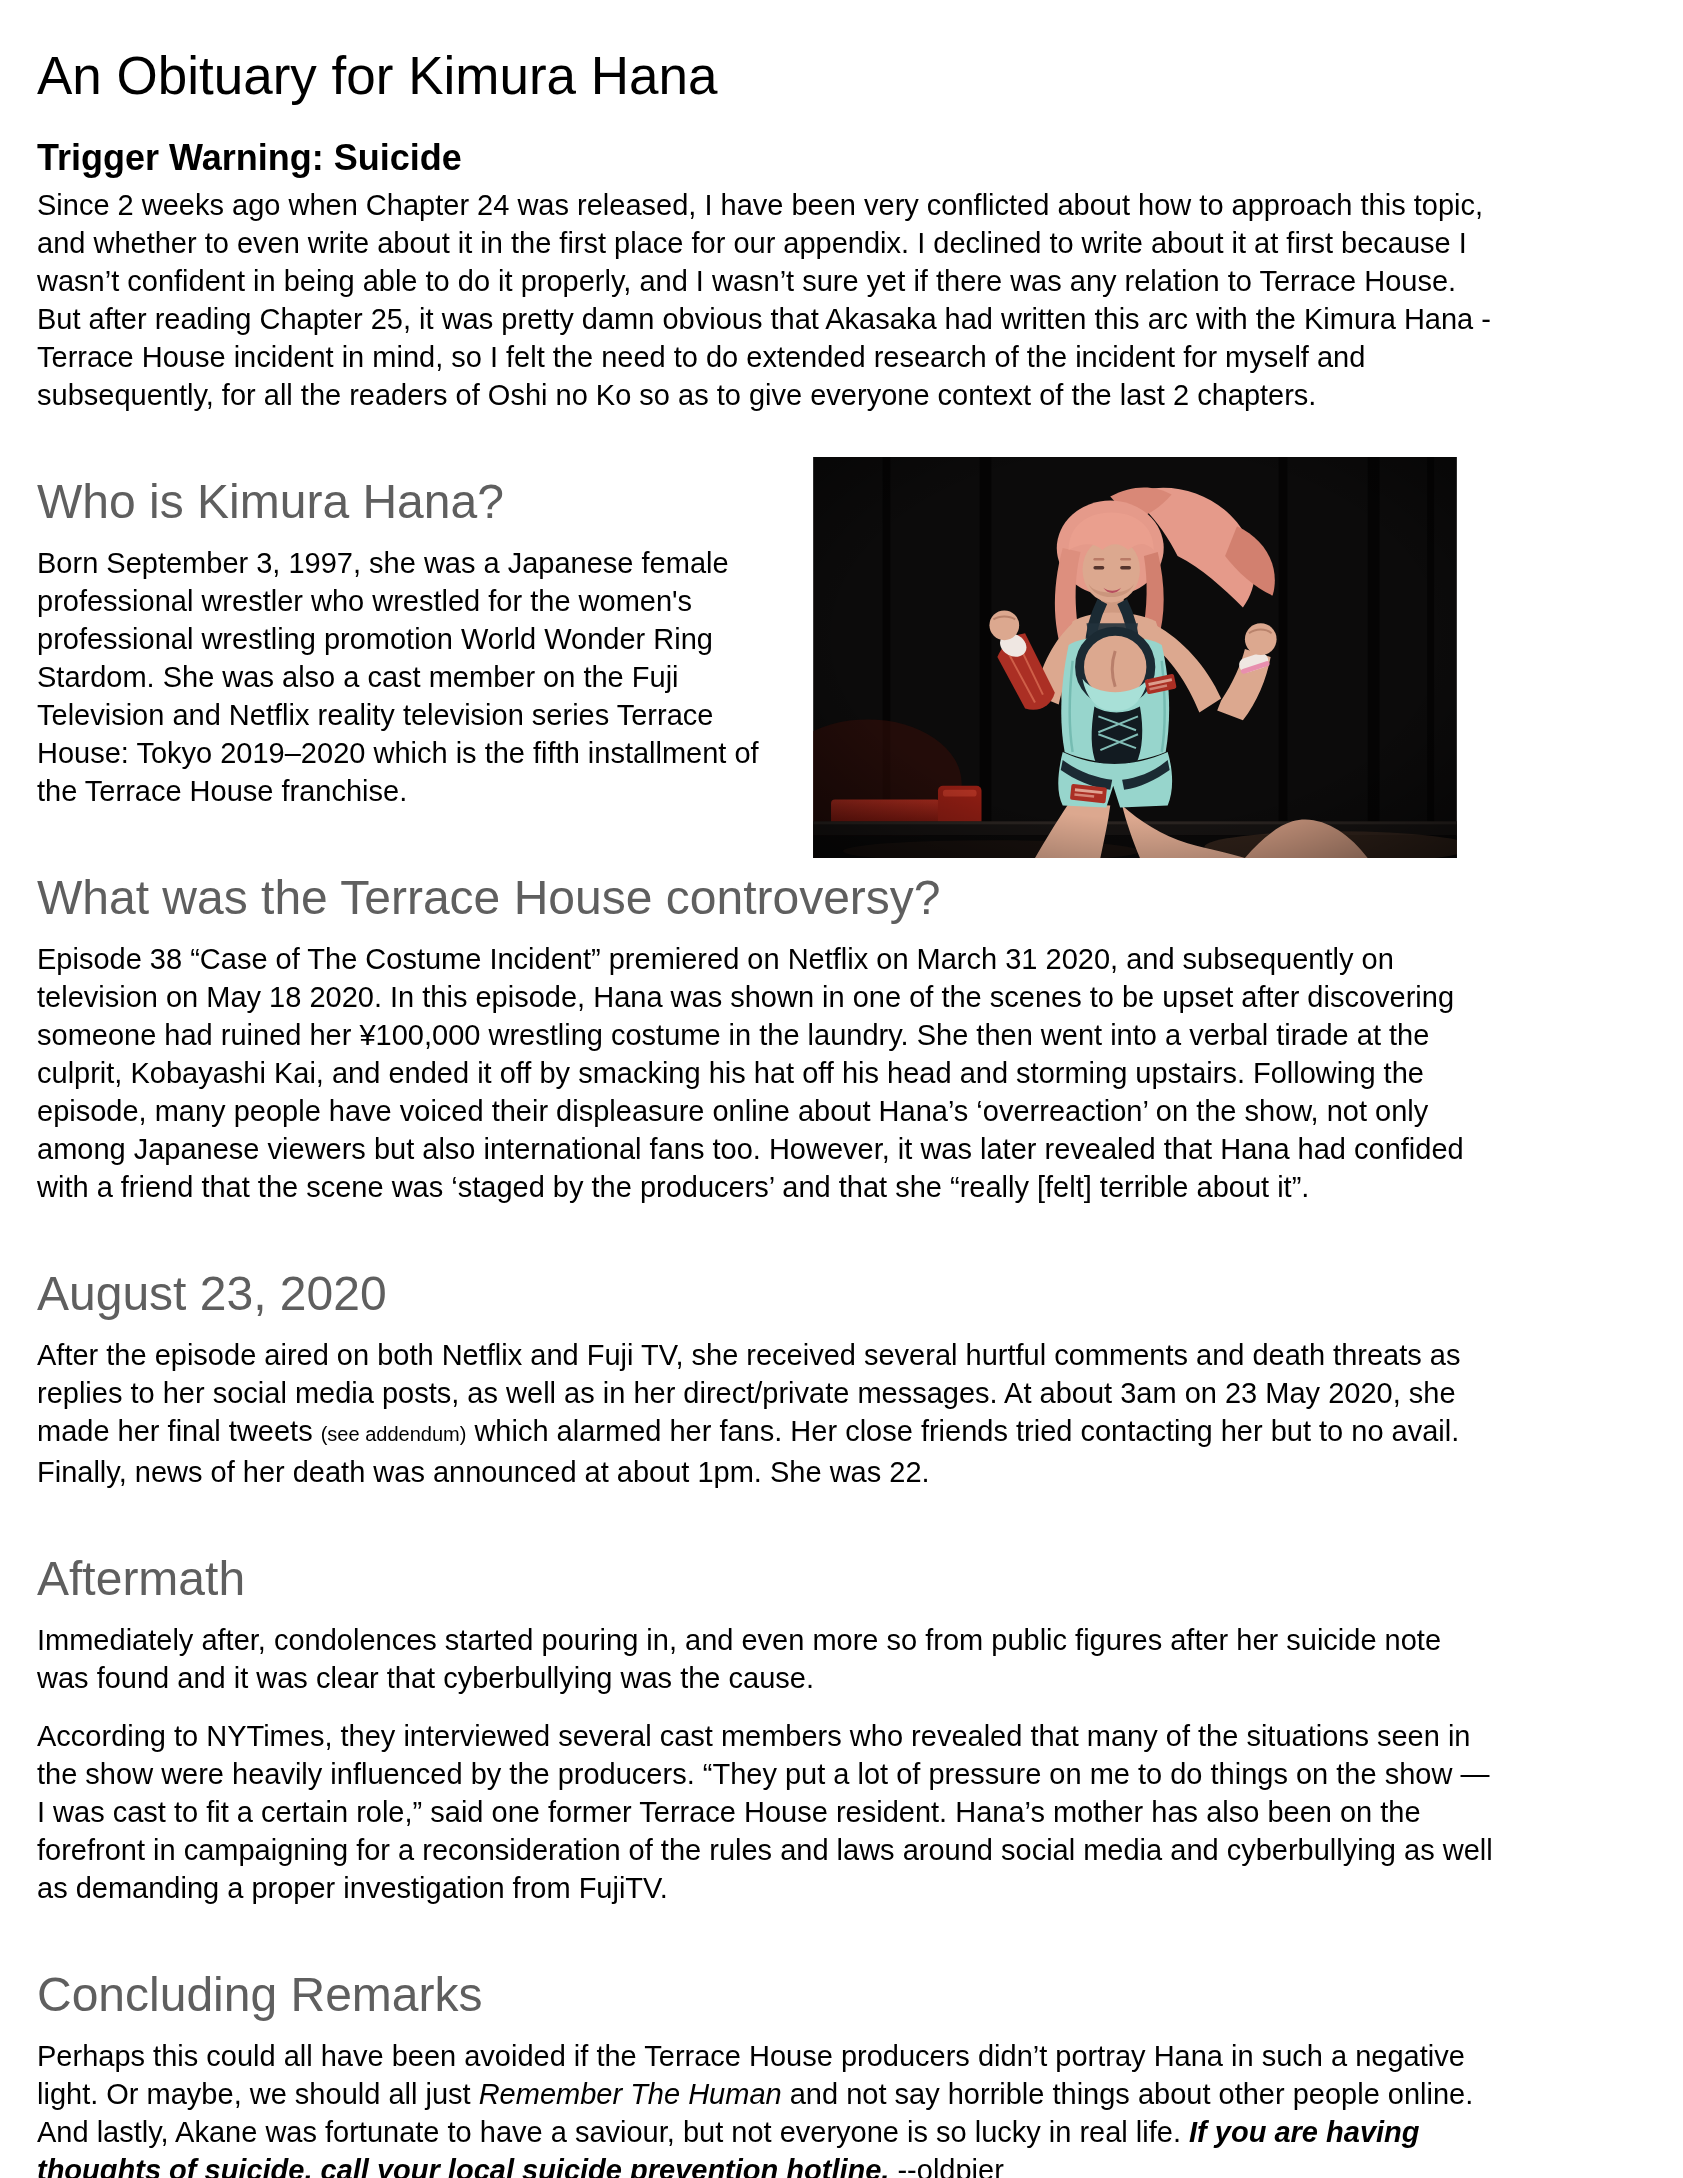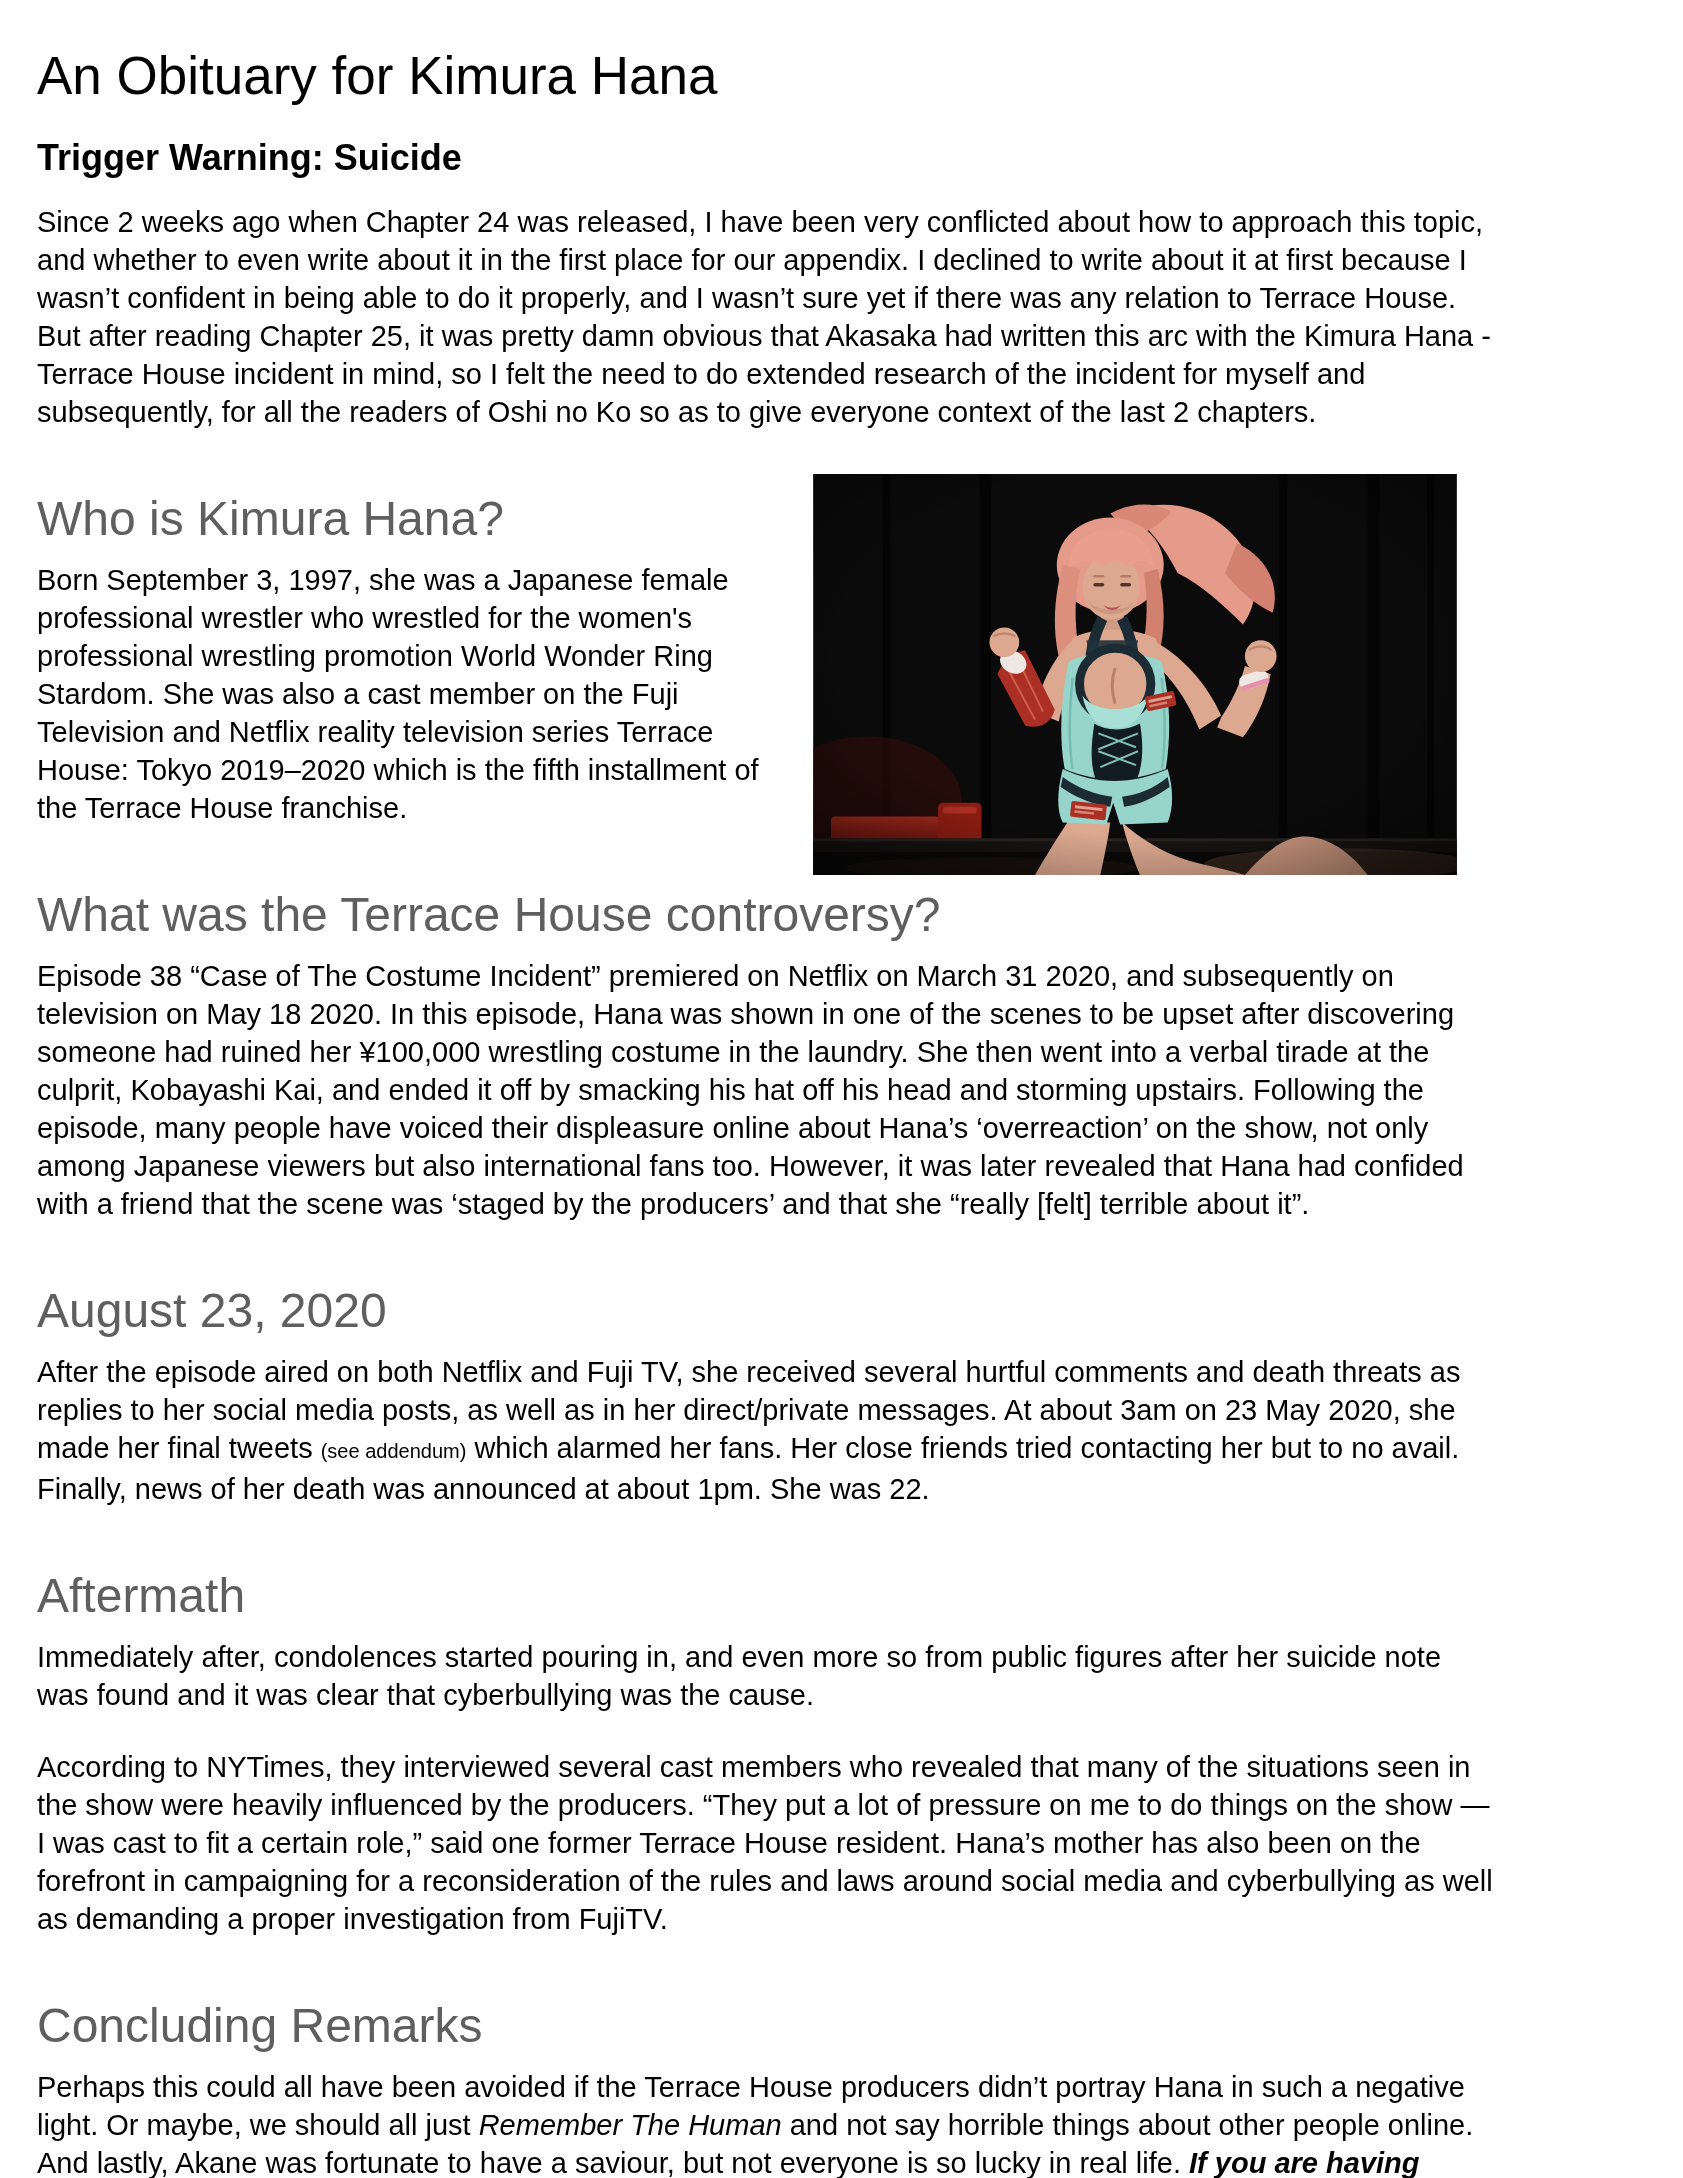--- a/index.html
+++ b/index.html
@@ -17,26 +17,26 @@
   h1.doc-title {
     font-size: 53px; font-weight: 400; line-height: 61px;
     color: var(--color-text, #000);
     letter-spacing: 0;
   }
   p.trigger {
     margin-top: 32px;
     font-size: 36px; font-weight: 700; line-height: 40px;
   }
   p.body-para {
-    margin-top: 25px;
+    margin-top: 8px;
     font-size: 29px; line-height: 38px;
     color: var(--color-text, #000);
   }
   p.no-top { margin-top: 0; }
-  p.gap-after { margin-bottom: 34px; }
+  p.gap-after { margin-bottom: 20px; }
   h2.section-heading {
     margin-top: 66px; margin-bottom: 20px;
     font-size: 48px; font-weight: 400; line-height: 44px;
     color: var(--color-heading, #5f5f5f);
   }
   figure.photo {
     float: right;
     width: 644px; height: 401px;
     margin: 43px 37px 0 28px;
   }

